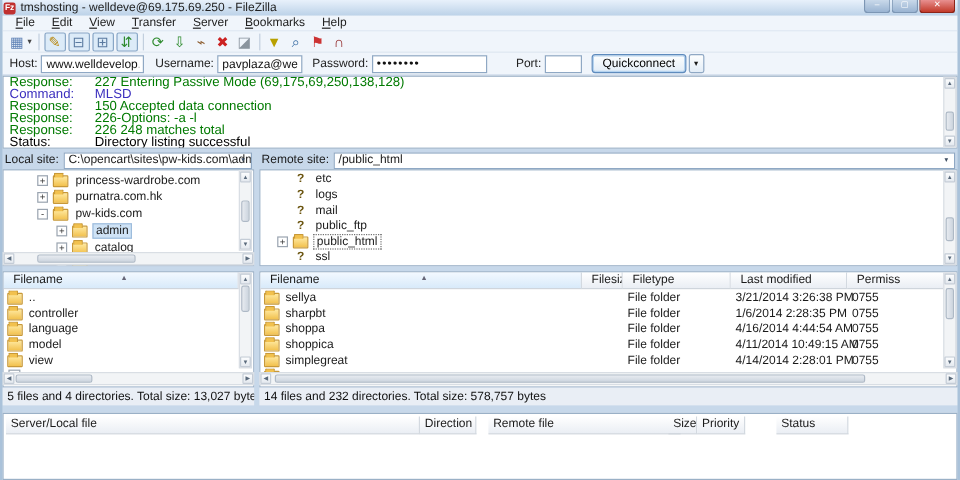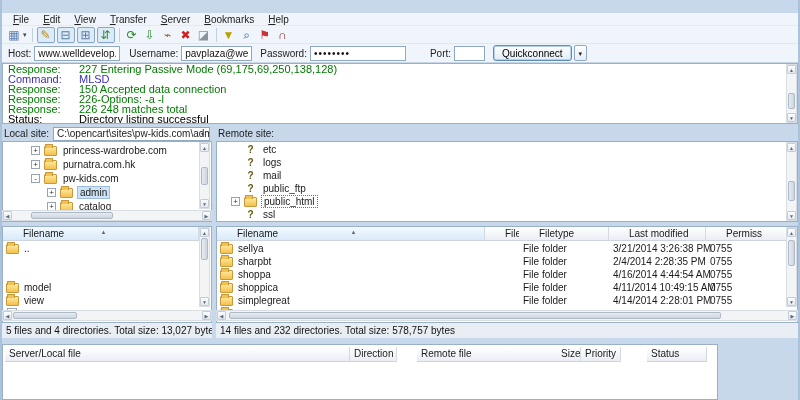--- a/index.html
+++ b/index.html
@@ -85,49 +85,58 @@
   .qmark{width:13px;text-align:center;font-size:10px;font-weight:bold;color:#6b5510;
     margin-right:4px;flex:none;}
   .tlabel{font-size:10px;padding:0 2px;}
   .tlabel.sel{background:#cfe3f6;border:1px solid #9dbcdc;}
   .tlabel.seldot{border:1px dotted #707070;}
 
   
   .listpane{position:absolute;top:226px;background:#fff;border:1px solid #9ab0c6;overflow:hidden;}
   .colhdr{position:absolute;top:0;height:14px;background:linear-gradient(#ffffff,#eaeef4);
     border-right:1px solid #d3d9e0;border-bottom:1px solid #cfd5dc;font-size:10px;
-    line-height:13px;padding:0 20px;white-space:nowrap;overflow:hidden;}
+    line-height:13px;padding:0 8px;white-space:nowrap;overflow:hidden;}
   .colhdr.sorted{background:linear-gradient(#f3f9ff,#d8eafa);}
   .sortmark{position:absolute;top:-1px;left:50%;font-size:6px;color:#667;}
   .lrow{position:absolute;height:13px;display:flex;align-items:center;white-space:nowrap;}
   .lrow .folder{margin-left:3px;}
   .fname{font-size:10px;padding-left:1px;}
   .cell{position:absolute;font-size:10px;line-height:13px;white-space:nowrap;}
   .fileicon{width:10px;height:12px;background:#fff;border:1px solid #9aa4b0;margin-left:4px;flex:none;}
 
   
   .statusrow{position:absolute;top:323px;height:15px;font-size:10px;line-height:15px;
     padding-left:4px;color:#111;background:#e9eef5;white-space:nowrap;overflow:hidden;}
 
   
-  .queuepane{position:absolute;left:2px;top:344px;width:716px;height:56px;background:#fff;
+  .queuepane{position:absolute;left:2px;top:344px;width:796px;height:56px;background:#fff;
     border:1px solid #9ab0c6;}
   .qhdr{position:absolute;top:2px;height:15px;background:linear-gradient(#ffffff,#eaeef4);
     border-right:1px solid #d3d9e0;border-bottom:1px solid #cfd5dc;font-size:10px;
     line-height:14px;padding:0 4px;white-space:nowrap;overflow:hidden;}
 
   .splitter-h{position:absolute;left:0;width:800px;background:#c7d8ea;}
   .splitter-v{position:absolute;top:126px;height:214px;left:212px;width:4px;background:#c7d8ea;}
   .sideedge{position:absolute;top:0;width:2px;height:400px;background:#aac2da;}
 </style>
 </head>
 <body>
 
 <div id="app">
 
+  <div class="titlebar">
+    <div class="fzicon">Fz</div>
+    <div class="title-text">tmshosting - welldeve@69.175.69.250 - FileZilla</div>
+    <div class="wincontrols">
+      <div class="winbtn">–</div>
+      <div class="winbtn">▢</div>
+      <div class="winbtn close">✕</div>
+    </div>
+  </div>
 
   <div class="menubar">
     <span class="menu-item">File</span>
     <span class="menu-item">Edit</span>
     <span class="menu-item">View</span>
     <span class="menu-item">Transfer</span>
     <span class="menu-item">Server</span>
     <span class="menu-item">Bookmarks</span>
     <span class="menu-item">Help</span>
   </div>
@@ -204,20 +213,24 @@
   <div class="siterow" style="left:4px;width:206px">
     <span class="sitelabel">Local site:</span>
     <div class="sitecombo" style="width:172px">
       <span>C:\opencart\sites\pw-kids.com\admin\</span>
       <span class="combo-arrow">▾</span>
     </div>
   </div>
 
   <div class="siterow" style="left:218px;width:580px">
     <span class="sitelabel">Remote site:</span>
+    <div class="sitecombo" style="width:518px">
+      <span>/public_html</span>
+      <span class="combo-arrow">▾</span>
+    </div>
   </div>
 
   <div class="treepane" style="left:2px;width:210px;height:81px">
     <div class="titem" style="left:28px;top:2px">
       <span class="expbox">+</span>
       <span class="folder"></span>
       <span class="tlabel">princess-wardrobe.com</span>
     </div>
     <div class="titem" style="left:28px;top:16px">
       <span class="expbox">+</span>
@@ -296,20 +309,28 @@
 
   <div class="listpane" style="left:2px;width:210px;height:97px">
     <div class="colhdr sorted" style="left:0;width:196px">
       <span>Filename</span>
       <span class="sortmark">▲</span>
     </div>
     <div class="lrow" style="left:0;top:15px;width:195px">
       <span class="folder"></span>
       <span class="fname">..</span>
     </div>
+    <div class="lrow" style="left:0;top:28px;width:195px">
+      <span class="folder"></span>
+      <span class="fname">controller</span>
+    </div>
+    <div class="lrow" style="left:0;top:41px;width:195px">
+      <span class="folder"></span>
+      <span class="fname">language</span>
+    </div>
     <div class="lrow" style="left:0;top:54px;width:195px">
       <span class="folder"></span>
       <span class="fname">model</span>
     </div>
     <div class="lrow" style="left:0;top:67px;width:195px">
       <span class="folder"></span>
       <span class="fname">view</span>
     </div>
     <div class="lrow" style="left:0;top:80px;width:195px">
       <span class="fileicon"></span>
@@ -341,21 +362,21 @@
       <span class="folder"></span>
       <span class="fname">sellya</span>
       <span class="cell" style="left:306px">File folder</span>
       <span class="cell" style="left:396px">3/21/2014 3:26:38 PM</span>
       <span class="cell" style="left:493px">0755</span>
     </div>
     <div class="lrow" style="left:0;top:28px;width:464px">
       <span class="folder"></span>
       <span class="fname">sharpbt</span>
       <span class="cell" style="left:306px">File folder</span>
-      <span class="cell" style="left:396px">2/4/2014 2:28:35 PM</span>
+      <span class="cell" style="left:396px">1/6/2014 2:28:35 PM</span>
       <span class="cell" style="left:493px">0755</span>
     </div>
     <div class="lrow" style="left:0;top:41px;width:568px">
       <span class="folder"></span>
       <span class="fname">shoppa</span>
       <span class="cell" style="left:306px">File folder</span>
       <span class="cell" style="left:396px">4/16/2014 4:44:54 AM</span>
       <span class="cell" style="left:493px">0755</span>
     </div>
     <div class="lrow" style="left:0;top:54px;width:568px">
@@ -387,21 +408,21 @@
     <span class="sbarrow" style="right:0;top:0">▶</span>
   </div>
   <div class="statusrow" style="left:216px;width:582px">14 files and 232 directories. Total size: 578,757 bytes</div>
 
   <div class="splitter-h" style="top:338px;height:6px"></div>
   <div class="splitter-v"></div>
 
   <div class="queuepane">
     <div class="qhdr" style="left:2px;width:345px">Server/Local file</div>
     <div class="qhdr" style="left:347px;width:47px">Direction</div>
-    <div class="qhdr" style="left:414px;width:160px">Remote file</div>
+    <div class="qhdr" style="left:404px;width:160px">Remote file</div>
     <div class="qhdr" style="left:554px;width:24px;text-align:right">Size</div>
     <div class="qhdr" style="left:578px;width:40px">Priority</div>
     <div class="qhdr" style="left:644px;width:60px">Status</div>
   </div>
 
   <div class="sideedge" style="left:0"></div>
   <div class="sideedge" style="right:0"></div>
 </div>
 
 </body></html>

